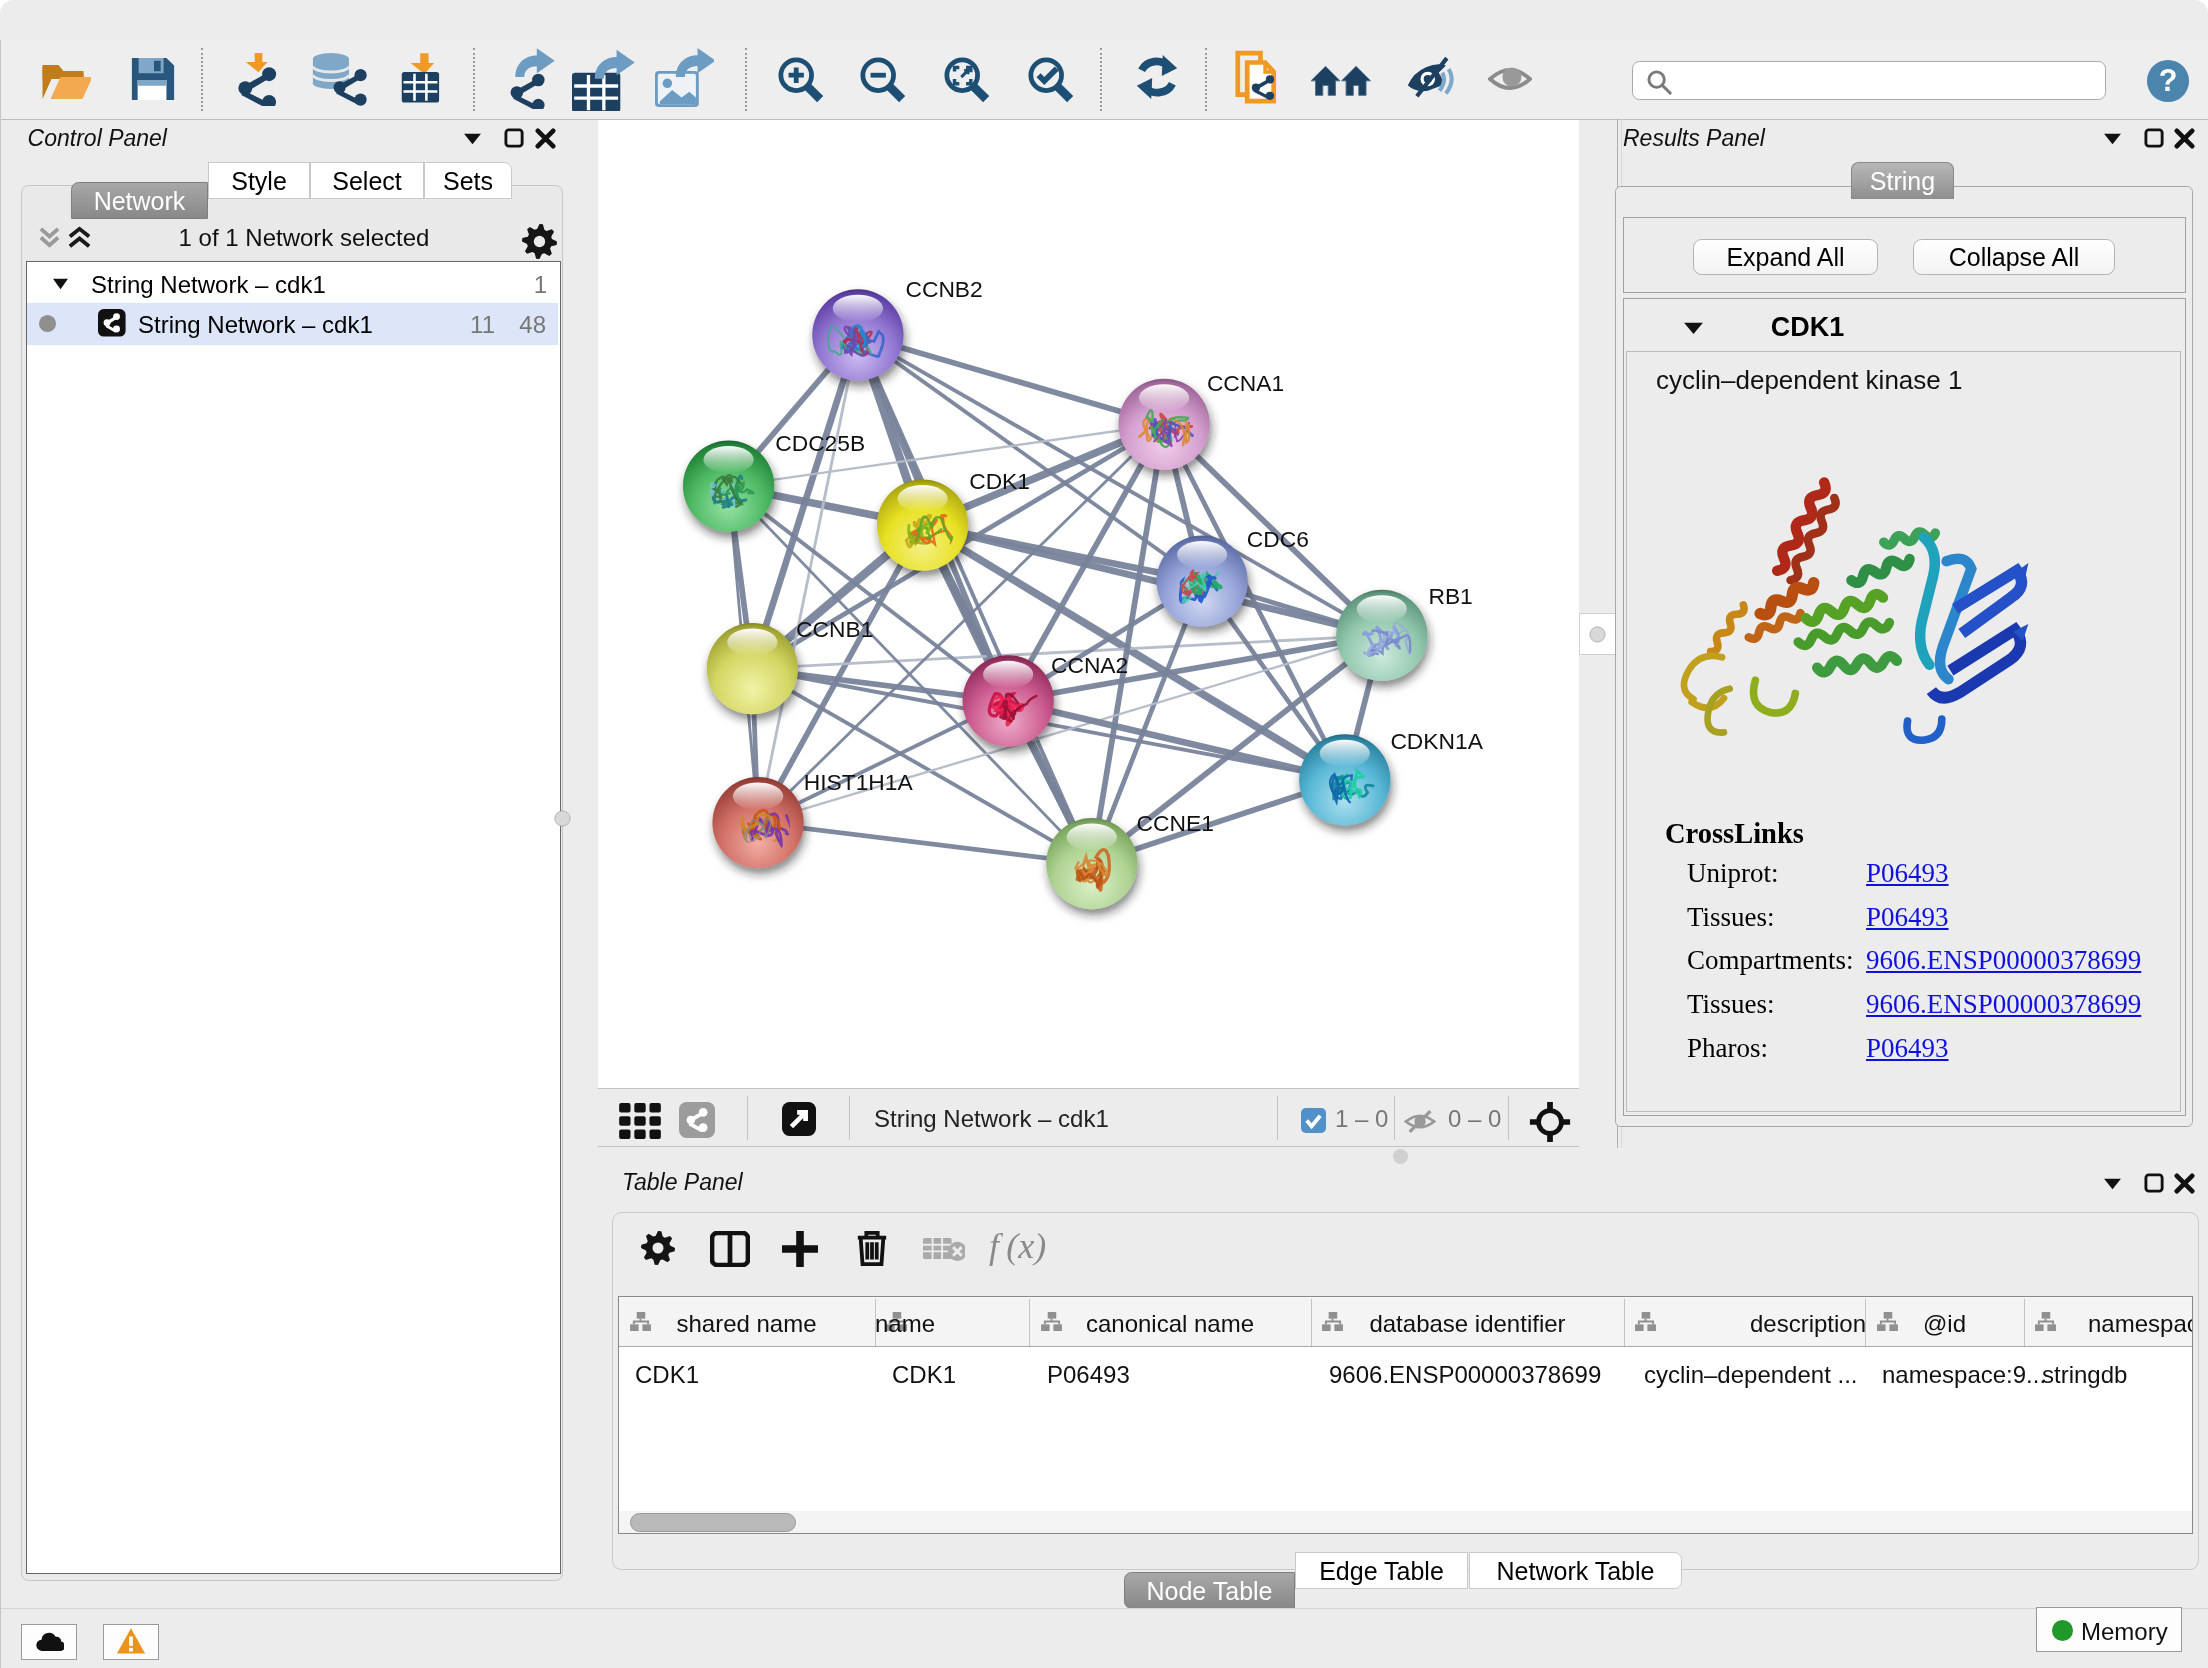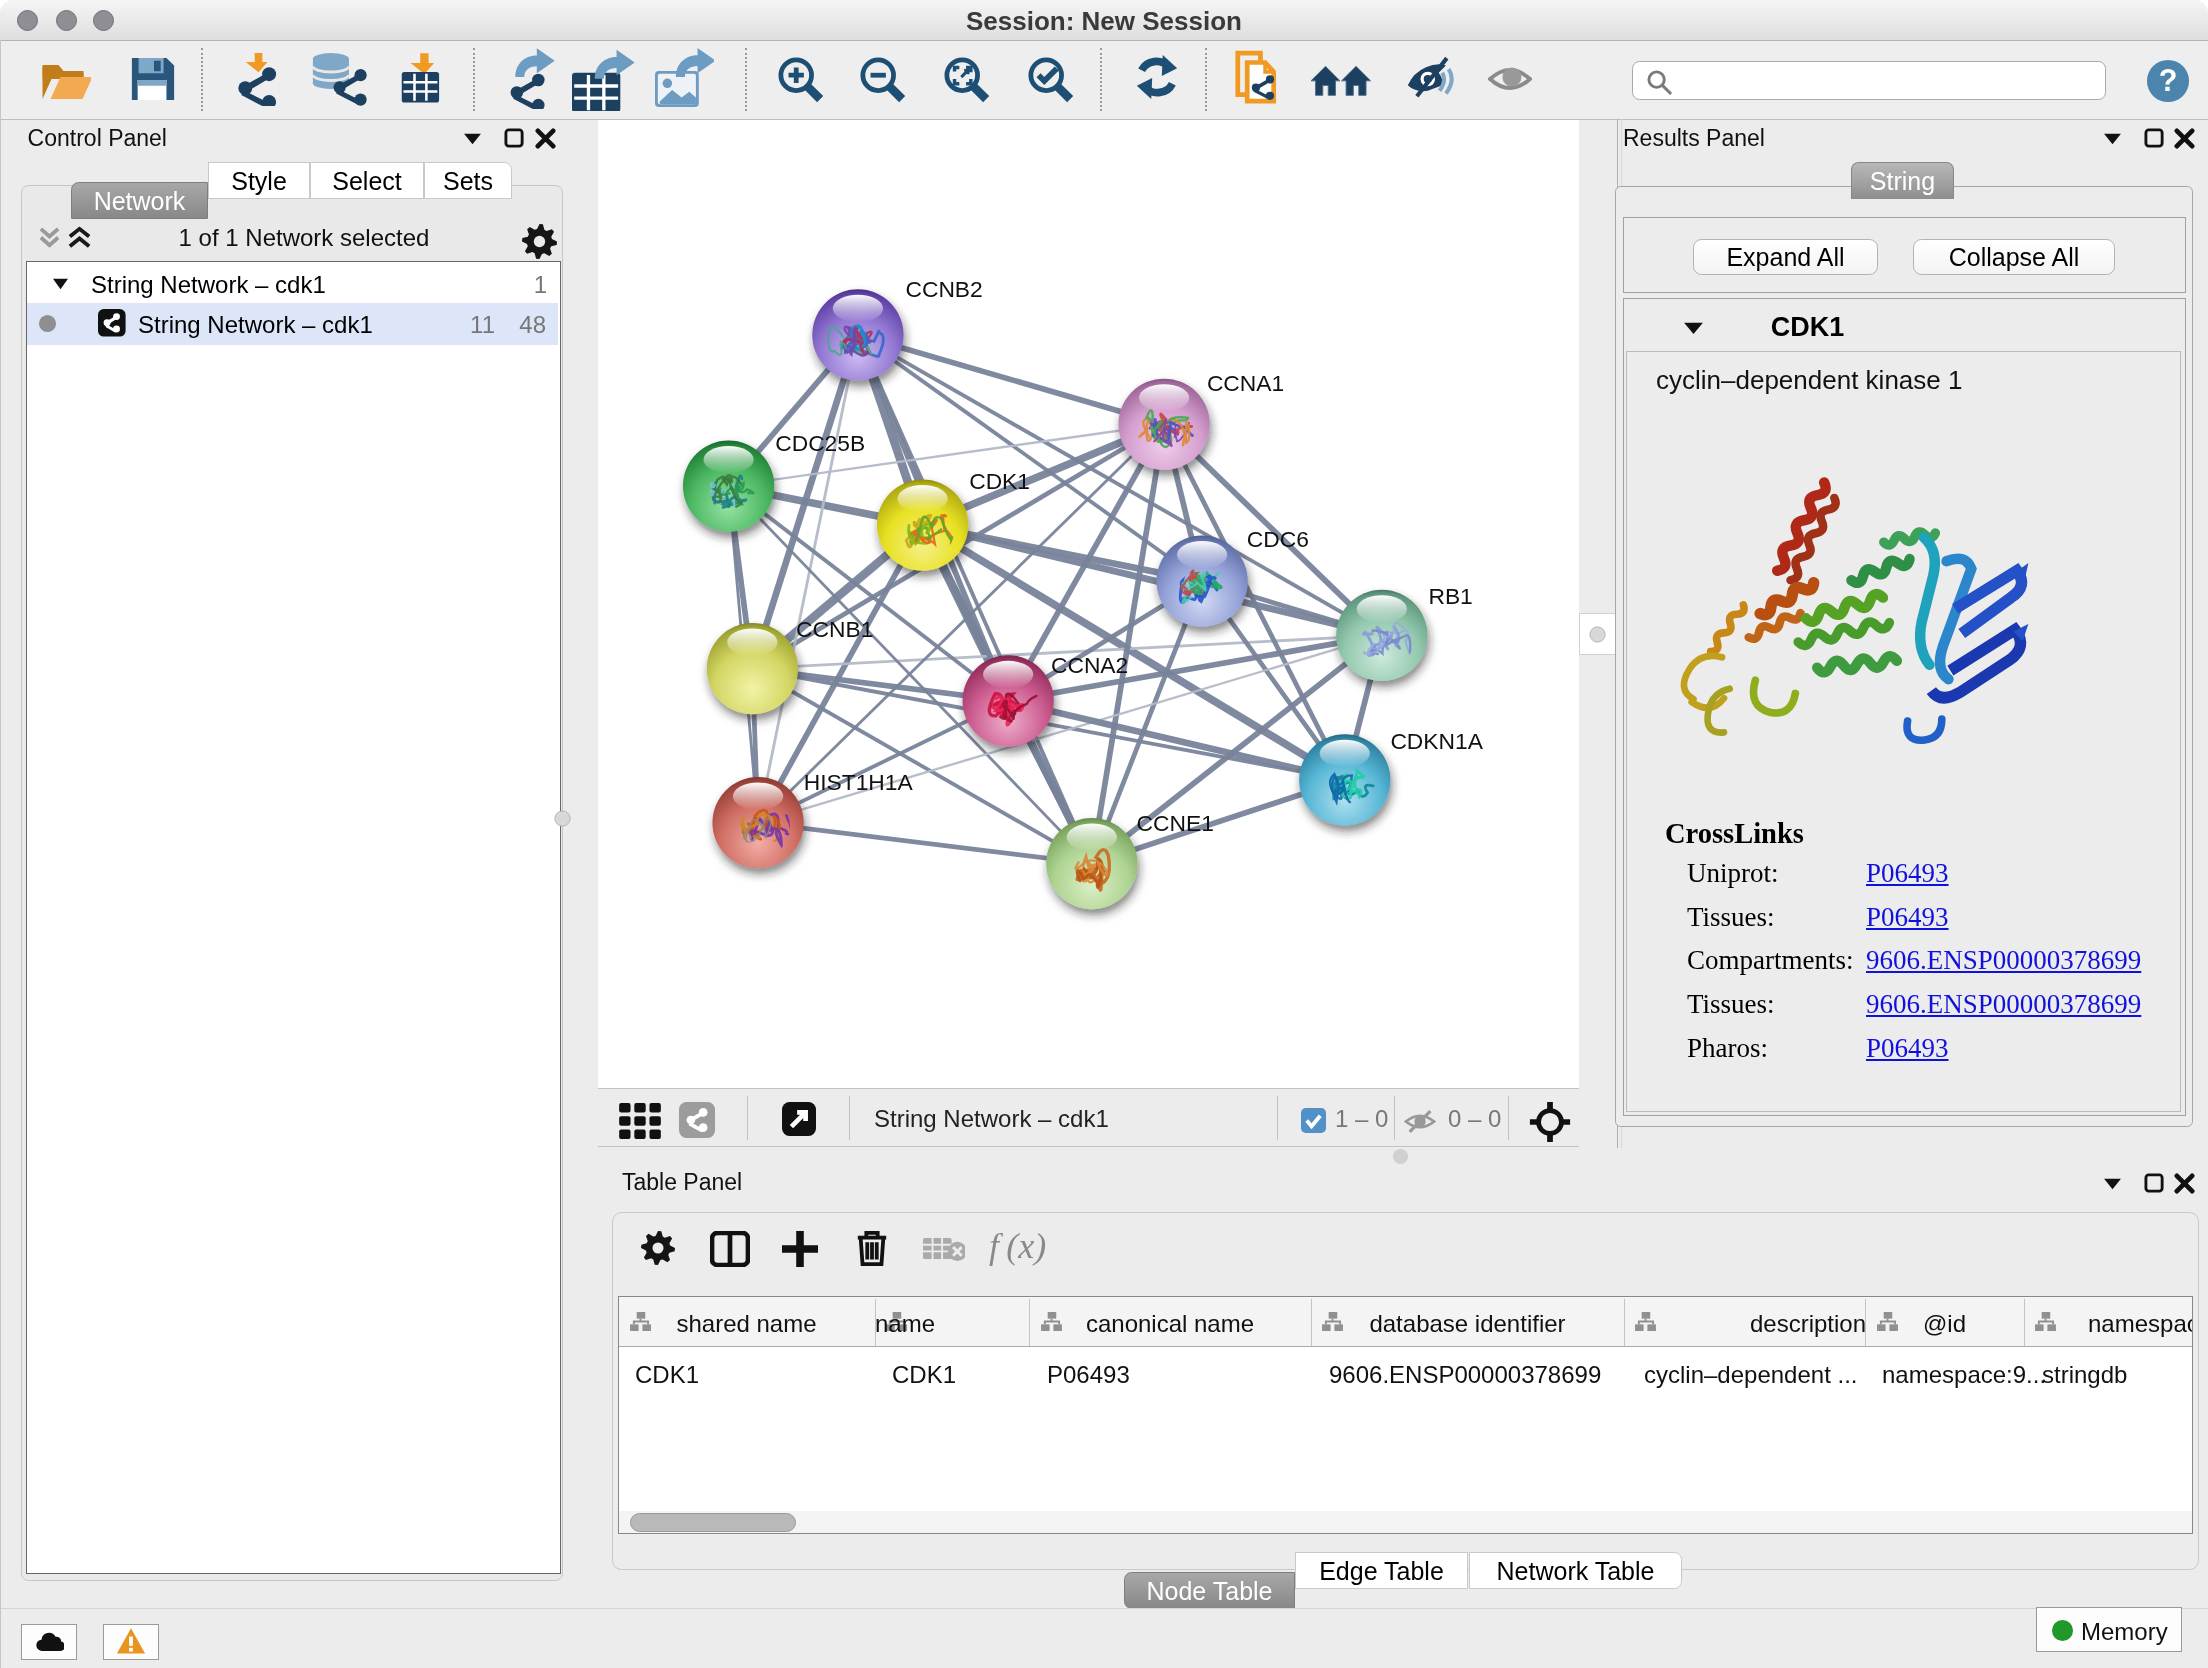--- a/index.html
+++ b/index.html
@@ -4,36 +4,30 @@
 html,body{margin:0;padding:0;width:2208px;height:1668px;background:#fff;overflow:hidden;}
 body{font-family:"Liberation Sans",sans-serif;-webkit-font-smoothing:antialiased;}
 .abs{position:absolute;}
 #win{position:absolute;left:0;top:0;width:2208px;height:1668px;background:#ececec;border-radius:13.3px 13.3px 0 0;overflow:hidden;}
 #titlebar{position:absolute;left:0;top:0;width:2208px;height:40px;background:linear-gradient(#f5f5f5,#dedede);border-bottom:1px solid #b4b4b4;}
 .tl{position:absolute;top:9.5px;width:21px;height:21px;border-radius:50%;background:#8e8e94;border:1px solid #707076;box-sizing:border-box;}
 #title{position:absolute;top:0;left:0;width:2208px;height:40px;text-align:center;line-height:42px;font-size:26px;font-weight:bold;color:#3a3a3a;}
 #toolbar{position:absolute;left:0;top:41px;width:2208px;height:78px;background:#eeeeee;border-bottom:1px solid #bdbdbd;}
 .vsep{position:absolute;top:48px;height:63px;width:0;border-left:2.9px dotted #9a9a9a;}
 #searchbox{position:absolute;left:1632px;top:61px;width:474px;height:39px;box-sizing:border-box;background:#fff;border:1.9px solid #a9a9a9;border-radius:7.6px;}
-.phead{font-size:23px;color:#111;}
+.phead{font-size:23px;color:#111;font-style:italic;}
 #cpanel-tabs .tab, #btabs .tab{position:absolute;top:0;height:37px;box-sizing:border-box;border:1px solid #c9c9c9;background:#fff;color:#000;font-size:25px;text-align:center;line-height:37px;}
 .tabsel{background:linear-gradient(#a8a8a8,#888888) !important;color:#fff !important;border-color:#7e7e7e !important;margin-top:20px;}
 #netlist{position:absolute;left:26px;top:261px;width:535px;height:1313px;background:#fff;border:1.9px solid #666;box-sizing:border-box;}
 .gray{color:#777;}
 .btn{position:absolute;box-sizing:border-box;background:linear-gradient(#ffffff,#f3f3f3);border:1px solid #b3b3b3;border-radius:8.6px;text-align:center;font-size:25px;color:#000;}
 .serif{font-family:"Liberation Serif",serif;}
 a.lnk{color:#1111dd;text-decoration:underline;font-family:"Liberation Serif",serif;}
 </style></head><body>
 <div id="win">
-<div id="titlebar">
- <div class="tl" style="left:17px"></div>
-      <div class="tl" style="left:56px"></div>
-      <div class="tl" style="left:93px"></div>
- <div id="title">Session: New Session</div>
-</div>
 
 <div id="toolbar"></div>
 <svg class="abs" style="left:40px;top:55px" width="51" height="48" viewBox="0 0 50 48">
       <path d="M2 10 h16 l5 6 h20 v8 h-41 z" fill="#c07d1a"></path>
       <path d="M2 44 V12 h16 l5 6 h20 v6 h-32 z" fill="#c07d1a"></path>
       <path d="M10 44 L20 22 h32 L42 44 Z" fill="#f2a94f"></path>
     </svg>
 <svg class="abs" style="left:129px;top:55px" width="48" height="48" viewBox="0 0 50 50">
       <path d="M3 3 h36 l8 8 v36 h-44 z" fill="#28567c"></path>
       <path d="M10 3 h26 v16 h-26 z" fill="#7fa8c8"></path>

